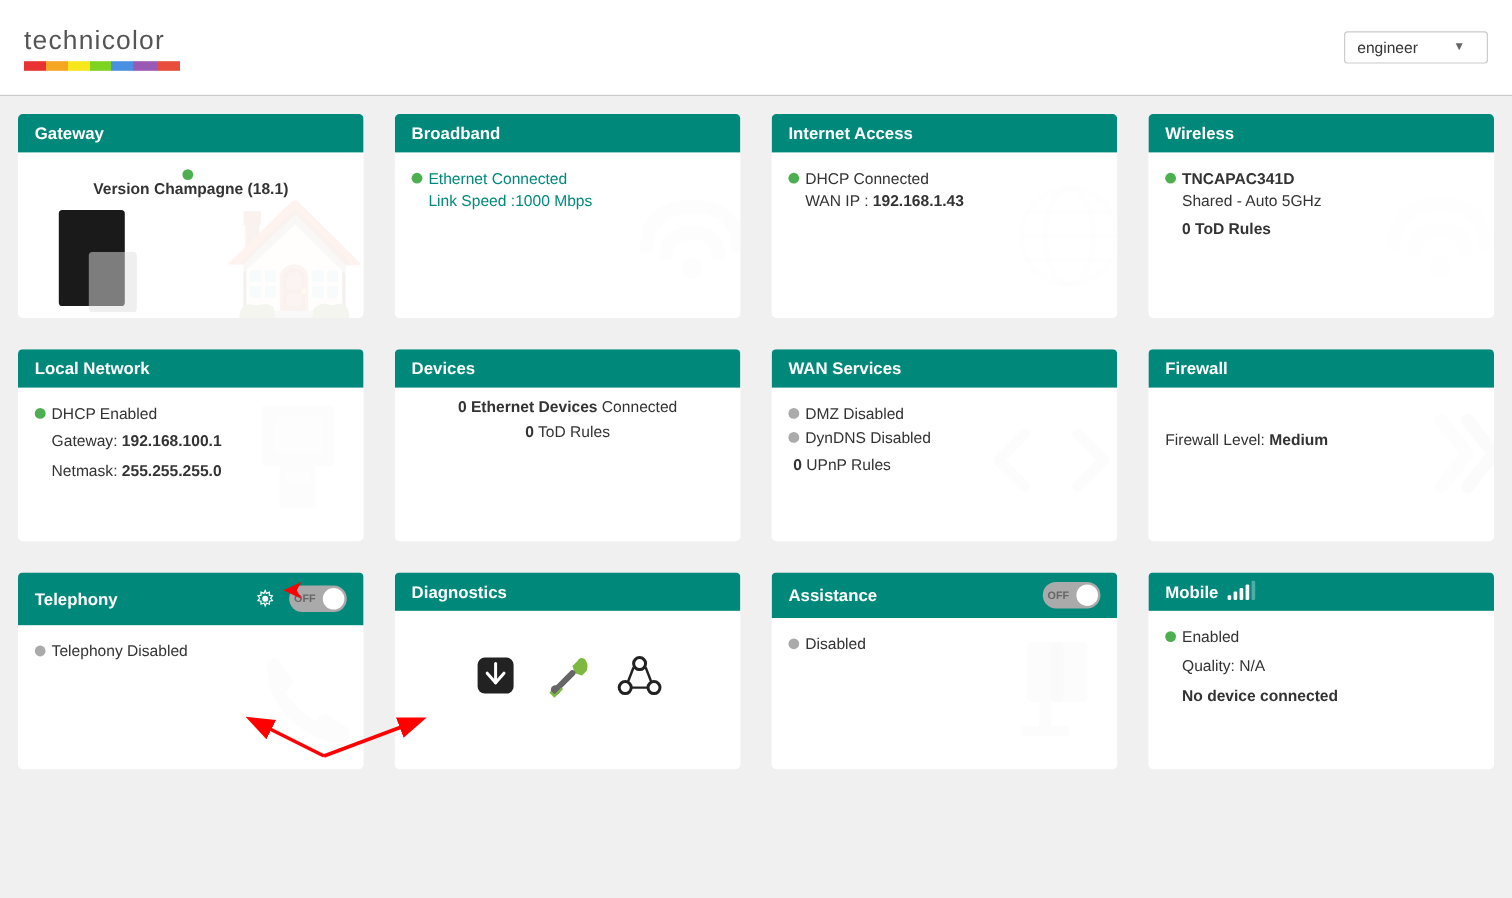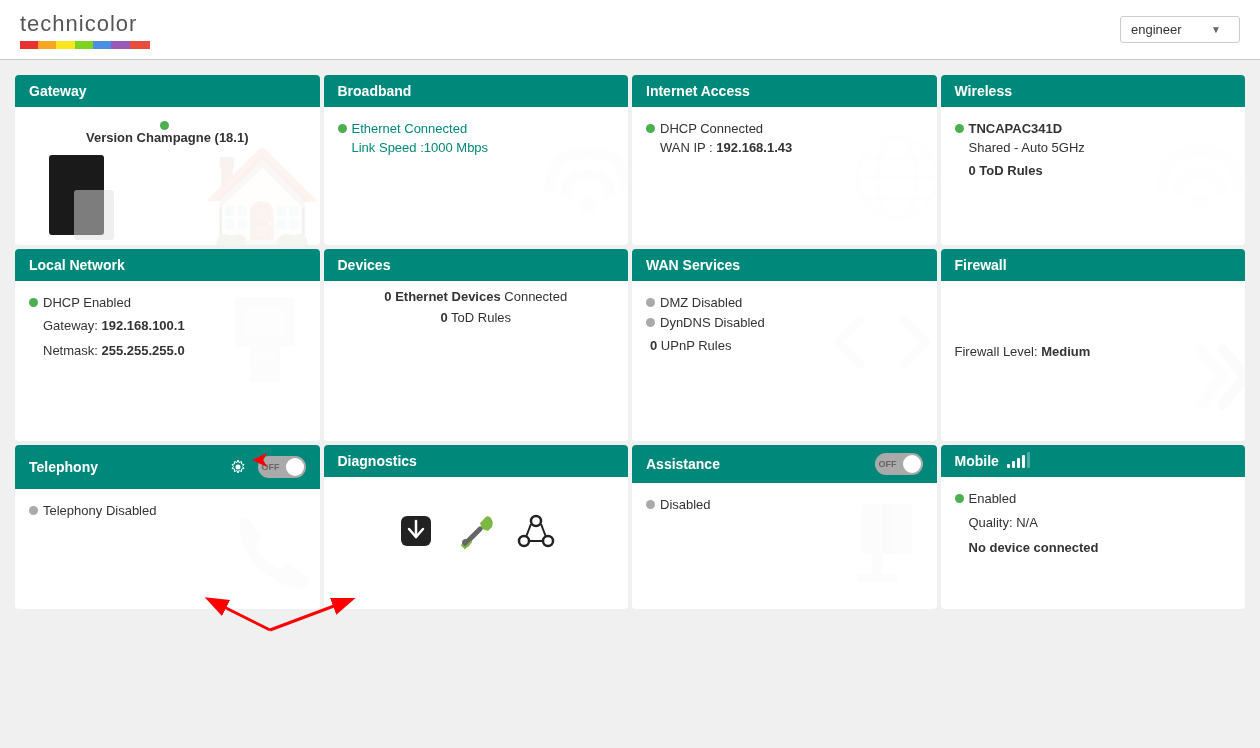--- a/index.html
+++ b/index.html
@@ -6,21 +6,21 @@
     body { font-family: Arial, sans-serif; background: #f0f0f0; font-size: 13px; color: #333; }
 
     
     .header {
       background: #fff;
       padding: 10px 20px;
       display: flex;
       align-items: center;
       justify-content: space-between;
       border-bottom: 1px solid #ccc;
-      height: 60px;
+      height: 80px;
     }
     .logo-text {
       font-size: 22px;
       color: #555;
       font-weight: 300;
       letter-spacing: 1px;
     }
     .logo-bar {
       height: 8px;
       width: 130px;
@@ -42,21 +42,21 @@
     .chevron { font-size: 10px; color: #666; }
 
     
     .main {
       padding: 15px;
     }
     .grid {
       display: grid;
       grid-template-columns: repeat(4, 1fr);
       grid-template-rows: auto auto auto;
-      gap: 4px;
+      gap: 26px;
     }
 
     
     .card {
       background: #fff;
       border-radius: 4px;
       overflow: hidden;
       cursor: pointer;
       position: relative;
       min-height: 160px;
@@ -339,21 +339,21 @@
             <path d="M30 30 L10 50 L30 70" stroke="#888" stroke-width="8" fill="none" stroke-linecap="round" stroke-linejoin="round" opacity="0.4"></path>
           </svg>
         </div>
       </div>
     </div>
 
     <div class="card">
       <div class="card-header">
         <span>Firewall</span>
       </div>
-      <div class="card-body" style="padding-top:23px;margin-top:40px;">
+      <div class="card-body" style="padding-top:36px;">
         <div>
           <span>Firewall Level: </span><span class="bold">Medium</span>
         </div>
         <div class="bg-icon" style="right:0;bottom:0;opacity:0.06;">
           <svg width="110" height="100" viewBox="0 0 100 90">
             <path d="M80 20 L100 45 L80 70" stroke="#888" stroke-width="10" fill="none" stroke-linecap="round" stroke-linejoin="round" opacity="0.5"></path>
             <path d="M60 20 L80 45 L60 70" stroke="#888" stroke-width="10" fill="none" stroke-linecap="round" stroke-linejoin="round" opacity="0.3"></path>
           </svg>
         </div>
       </div>

